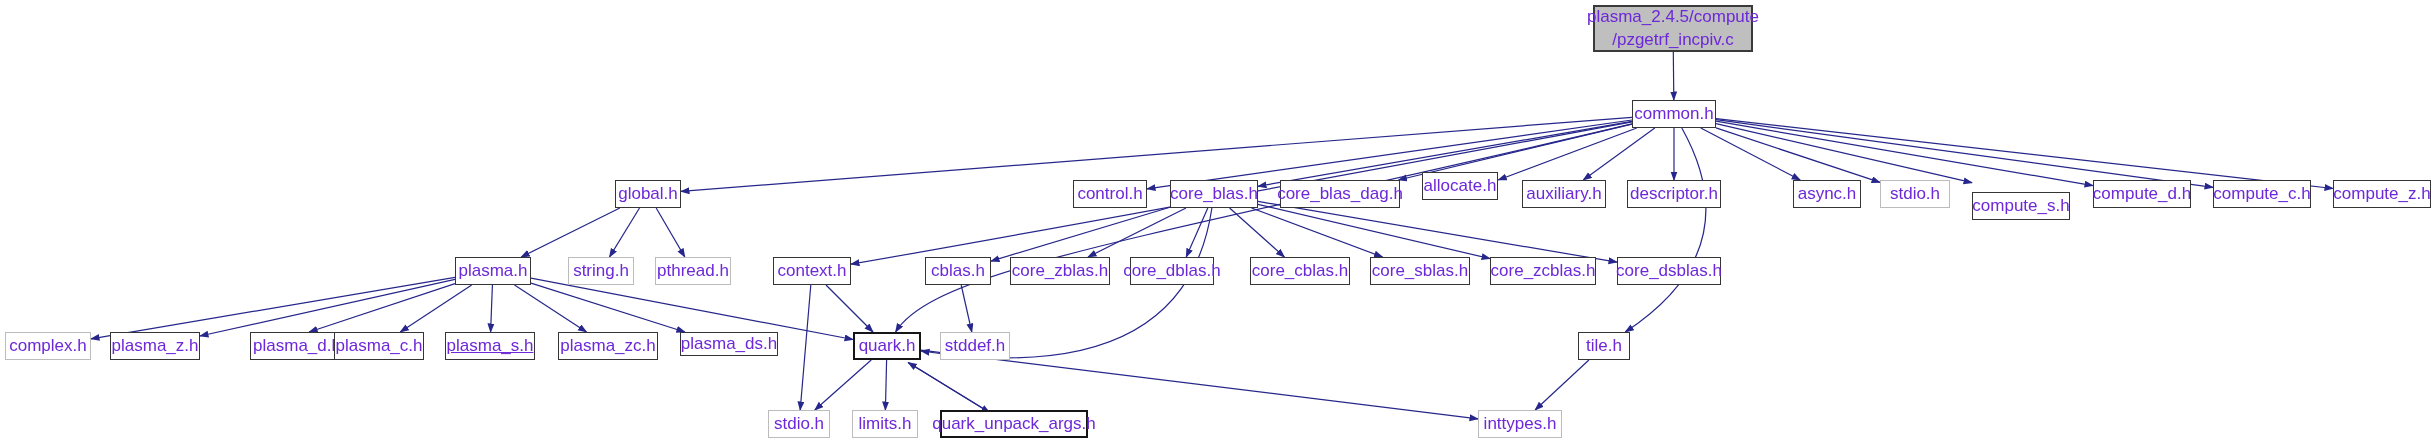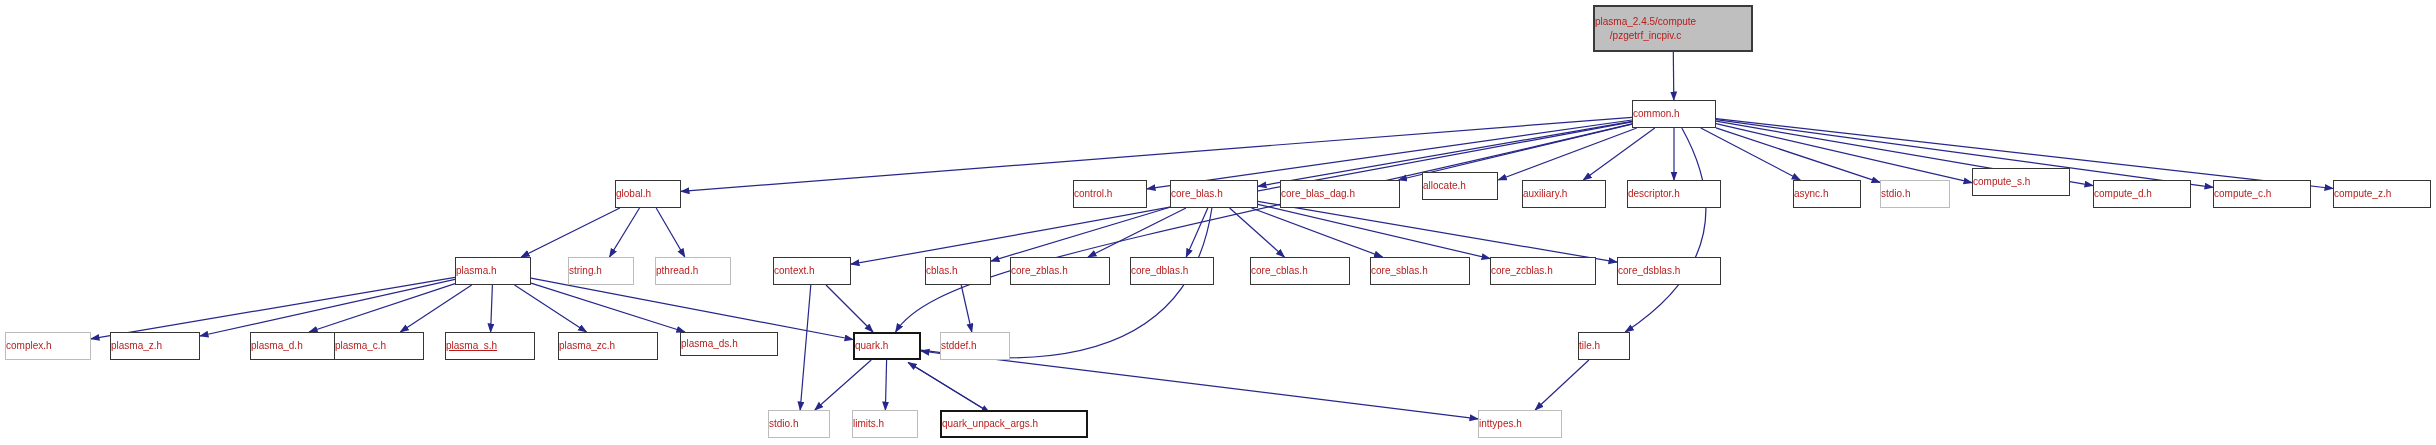--- a/index.html
+++ b/index.html
@@ -1,21 +1,21 @@
 <!DOCTYPE html>
 <html><head>
 <meta charset="utf-8">
 <style>
   html,body{margin:0;padding:0;background:#ffffff;}
   #stage{position:relative;width:2436px;height:445px;background:#ffffff;overflow:hidden;
          font-family:"Liberation Sans",sans-serif;}
   #edges{position:absolute;left:0;top:0;width:2436px;height:445px;}
   #nodes{position:absolute;left:0;top:0;width:2436px;height:445px;}
-  .node{position:absolute;display:flex;align-items:center;justify-content:flex-start;
-        text-align:center;font-size:10px;line-height:1.35;color:#b91c1c;
+  .node{position:absolute;display:flex;align-items:center;justify-content:center;
+        text-align:center;font-size:17px;line-height:1.35;color:#6d28d9;
         background:#ffffff;border:1px solid #353535;box-sizing:border-box;
         white-space:pre-line;}
   .node.system{border-color:#bcbcbc;}
   .node.bold{border:2px solid #161616;}
   .node.main{background:#bfbfbf;border:2px solid #3a3a3a;}
   .node[data-interactable="true"]{cursor:pointer;}
 </style>
 </head>
 <body>
 
@@ -80,21 +80,21 @@
       <div class="node doc" data-interactable="true" style="left: 1632px; top: 100px; width: 84px; height: 28px;"><span data-interactable="false">common.h</span></div>
       <div class="node doc" data-interactable="true" style="left: 615px; top: 180px; width: 66px; height: 28px;"><span data-interactable="false">global.h</span></div>
       <div class="node doc" data-interactable="true" style="left: 1073px; top: 180px; width: 74px; height: 28px;"><span data-interactable="false">control.h</span></div>
       <div class="node doc" data-interactable="true" style="left: 1170px; top: 180px; width: 88px; height: 28px;"><span data-interactable="false">core_blas.h</span></div>
       <div class="node doc" data-interactable="true" style="left: 1280px; top: 180px; width: 120px; height: 28px;"><span data-interactable="false">core_blas_dag.h</span></div>
       <div class="node doc" data-interactable="true" style="left: 1422px; top: 172px; width: 76px; height: 28px;"><span data-interactable="false">allocate.h</span></div>
       <div class="node doc" data-interactable="true" style="left: 1522px; top: 180px; width: 84px; height: 28px;"><span data-interactable="false">auxiliary.h</span></div>
       <div class="node doc" data-interactable="true" style="left: 1627px; top: 180px; width: 94px; height: 28px;"><span data-interactable="false">descriptor.h</span></div>
       <div class="node doc" data-interactable="true" style="left: 1793px; top: 180px; width: 68px; height: 28px;"><span data-interactable="false">async.h</span></div>
       <div class="node system" data-interactable="false" style="left: 1880px; top: 180px; width: 70px; height: 28px;"><span data-interactable="false">stdio.h</span></div>
-      <div class="node doc" data-interactable="true" style="left: 1972px; top: 168px; width: 98px; height: 28px;"><span data-interactable="false">compute_s.h</span></div>
+      <div class="node doc" data-interactable="true" style="left: 1972px; top: 192px; width: 98px; height: 28px;"><span data-interactable="false">compute_s.h</span></div>
       <div class="node doc" data-interactable="true" style="left: 2093px; top: 180px; width: 98px; height: 28px;"><span data-interactable="false">compute_d.h</span></div>
       <div class="node doc" data-interactable="true" style="left: 2213px; top: 180px; width: 98px; height: 28px;"><span data-interactable="false">compute_c.h</span></div>
       <div class="node doc" data-interactable="true" style="left: 2333px; top: 180px; width: 98px; height: 28px;"><span data-interactable="false">compute_z.h</span></div>
       <div class="node doc" data-interactable="true" style="left: 455px; top: 257px; width: 76px; height: 28px;"><span data-interactable="false">plasma.h</span></div>
       <div class="node system" data-interactable="false" style="left: 568px; top: 257px; width: 66px; height: 28px;"><span data-interactable="false">string.h</span></div>
       <div class="node system" data-interactable="false" style="left: 655px; top: 257px; width: 76px; height: 28px;"><span data-interactable="false">pthread.h</span></div>
       <div class="node doc" data-interactable="true" style="left: 773px; top: 257px; width: 78px; height: 28px;"><span data-interactable="false">context.h</span></div>
       <div class="node doc" data-interactable="true" style="left: 925px; top: 257px; width: 66px; height: 28px;"><span data-interactable="false">cblas.h</span></div>
       <div class="node doc" data-interactable="true" style="left: 1010px; top: 257px; width: 100px; height: 28px;"><span data-interactable="false">core_zblas.h</span></div>
       <div class="node doc" data-interactable="true" style="left: 1130px; top: 257px; width: 84px; height: 28px;"><span data-interactable="false">core_dblas.h</span></div>

